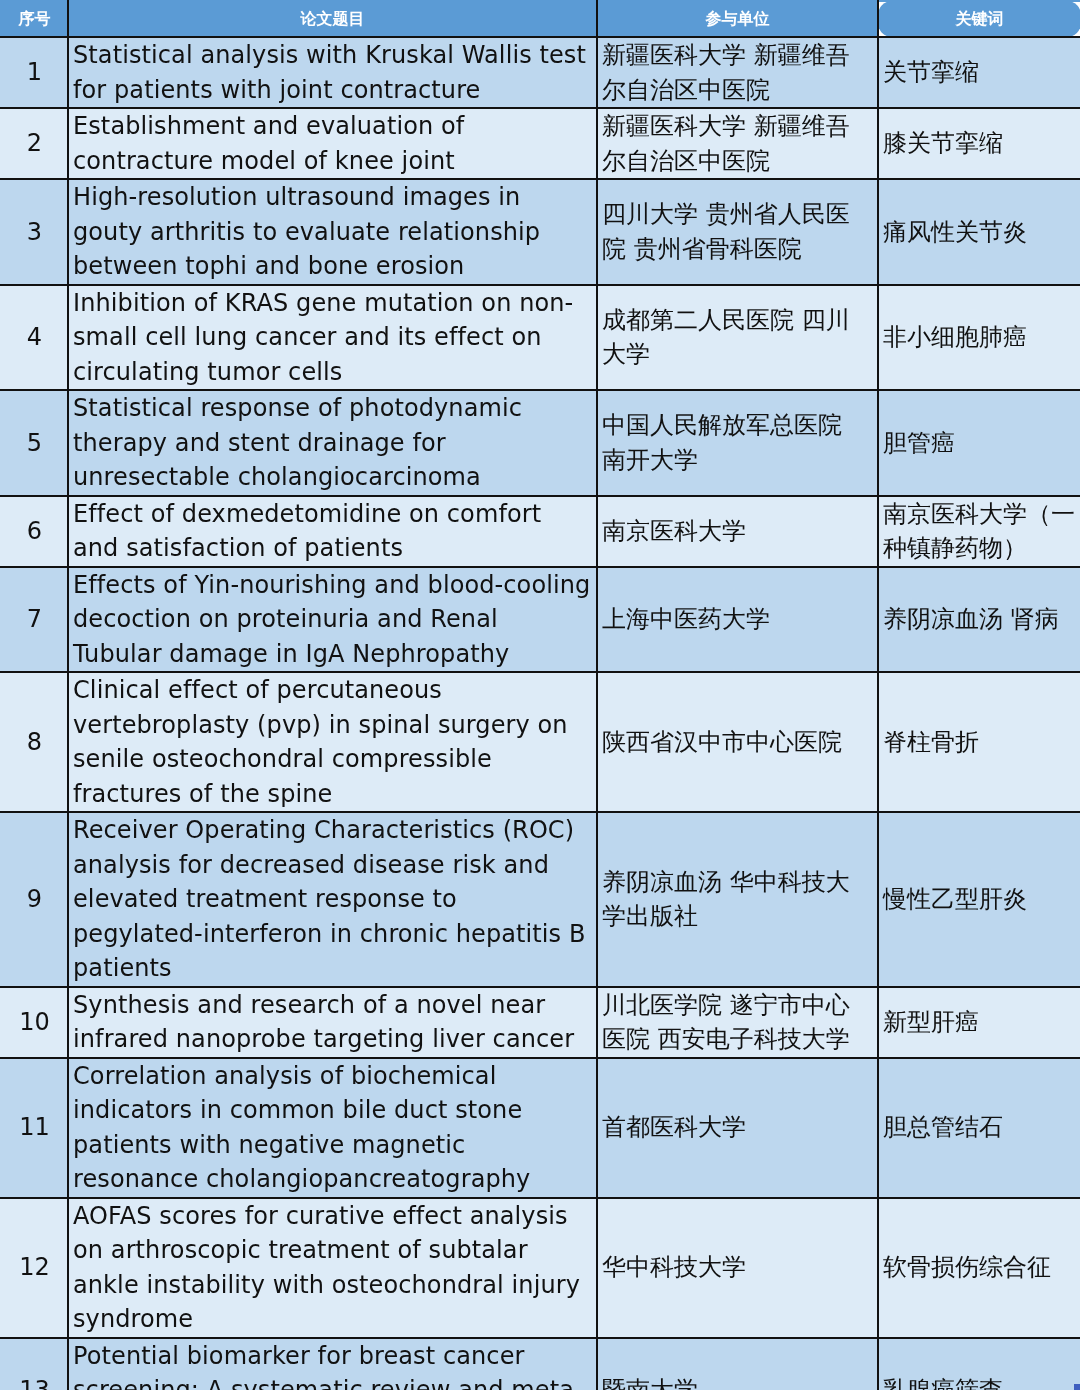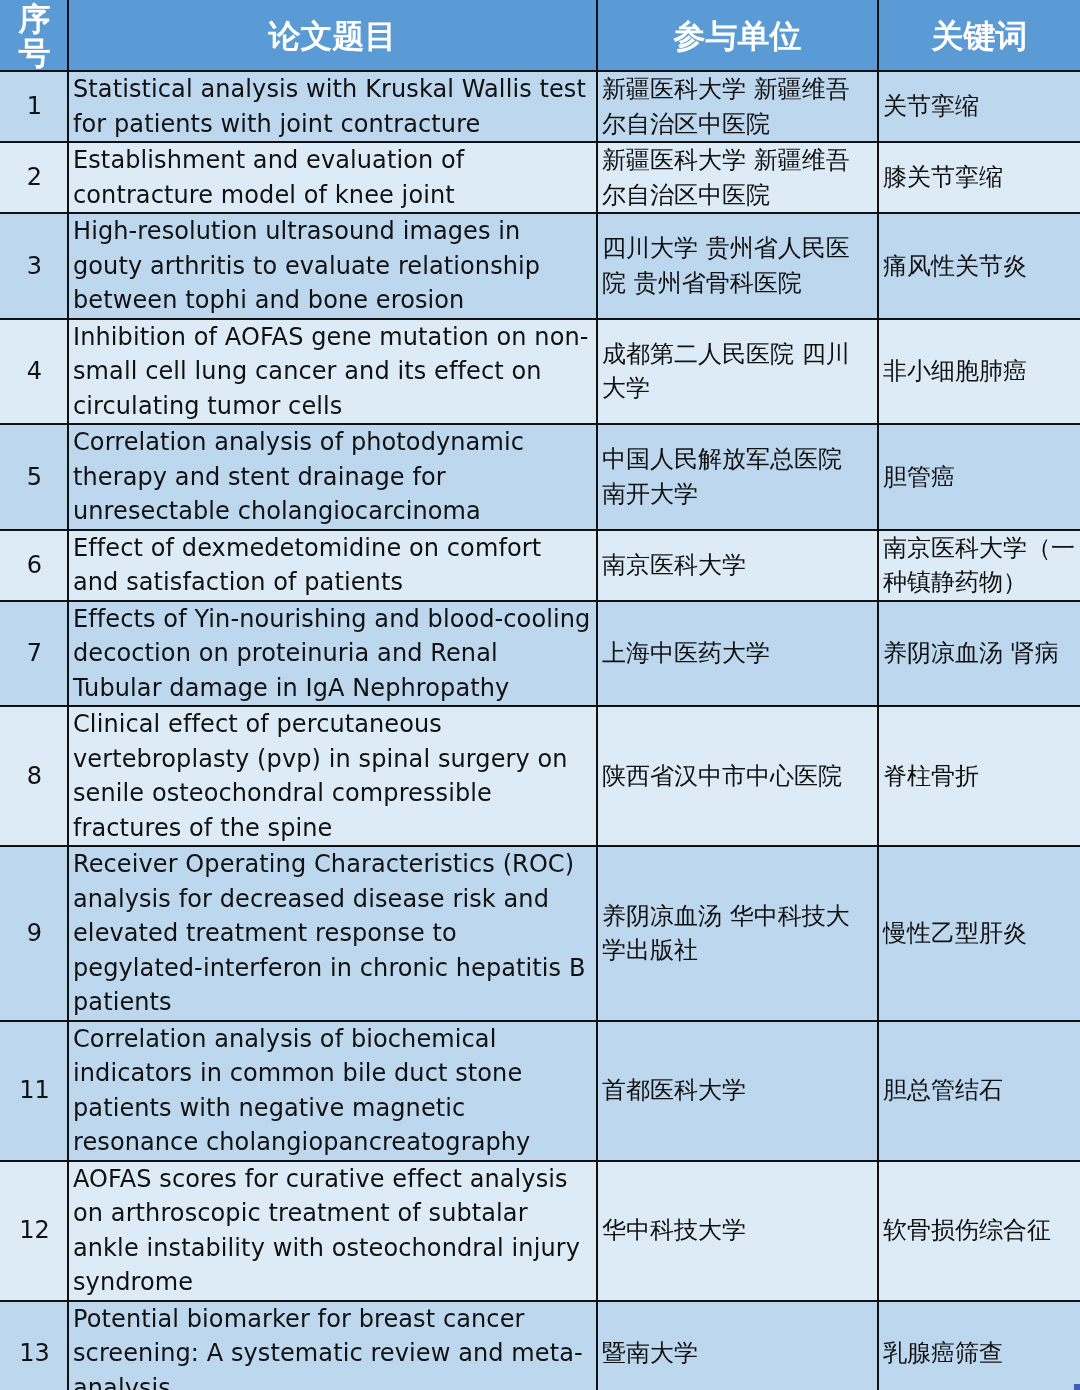--- a/index.html
+++ b/index.html
@@ -20,28 +20,28 @@
   th, td {
     border: 2px solid #111;
     padding: 0 4px;
     vertical-align: middle;
     overflow: hidden;
   }
   th {
     background: #5b9bd5;
     color: #ffffff;
     font-weight: bold;
-    font-size: 32px;
+    font-size: 16px;
     height: 34px;
     text-align: center;
     line-height: 34px;
     border-top-color: #5b9bd5;
   }
   th.first { border-left-color: #5b9bd5; }
-  th.last { border-right-color: #5b9bd5; }
+  th.last { border-right-color: #5b9bd5; border-radius: 14px; }
   td { font-size: 24px; line-height: 34.5px; }
   td.num { text-align: center; }
   td.title { letter-spacing: 0.1px; }
   td.unit, td.kw { font-size: 24px; line-height: 34.5px; word-break: break-all; }
   tr.odd td { background: #bdd7ee; }
   tr.even td { background: #ddebf7; }
   td:first-child { border-left-color: #bdd7ee; }
   tr.even td:first-child { border-left-color: #ddebf7; }
   td:last-child { border-right: 1px solid #7f1d1d; }
   .corner {
@@ -82,27 +82,27 @@
         <td class="kw">膝关节挛缩</td>
       </tr>
       <tr class="odd" style="height:104px">
         <td class="num">3</td>
         <td class="title">High-resolution ultrasound images in gouty arthritis to evaluate relationship between tophi and bone erosion</td>
         <td class="unit">四川大学 贵州省人民医院 贵州省骨科医院</td>
         <td class="kw">痛风性关节炎</td>
       </tr>
       <tr class="even" style="height:104px">
         <td class="num">4</td>
-        <td class="title">Inhibition of AOFAS gene mutation on non-small cell lung cancer and its effect on circulating tumor cells</td>
+        <td class="title">Inhibition of KRAS gene mutation on non-small cell lung cancer and its effect on circulating tumor cells</td>
         <td class="unit">成都第二人民医院 四川大学</td>
         <td class="kw">非小细胞肺癌</td>
       </tr>
       <tr class="odd" style="height:104px">
         <td class="num">5</td>
-        <td class="title">Correlation analysis of photodynamic therapy and stent drainage for unresectable cholangiocarcinoma</td>
+        <td class="title">Statistical response of photodynamic therapy and stent drainage for unresectable cholangiocarcinoma</td>
         <td class="unit">中国人民解放军总医院 南开大学</td>
         <td class="kw">胆管癌</td>
       </tr>
       <tr class="even" style="height:69px">
         <td class="num">6</td>
         <td class="title">Effect of dexmedetomidine on comfort and satisfaction of patients</td>
         <td class="unit">南京医科大学</td>
         <td class="kw">南京医科大学（一种镇静药物）</td>
       </tr>
       <tr class="odd" style="height:104px">
@@ -116,20 +116,26 @@
         <td class="title">Clinical effect of percutaneous vertebroplasty (pvp) in spinal surgery on senile osteochondral compressible fractures of the spine</td>
         <td class="unit">陕西省汉中市中心医院</td>
         <td class="kw">脊柱骨折</td>
       </tr>
       <tr class="odd" style="height:139px">
         <td class="num">9</td>
         <td class="title">Receiver Operating Characteristics (ROC) analysis for decreased disease risk and elevated treatment response to pegylated-interferon in chronic hepatitis B patients</td>
         <td class="unit">养阴凉血汤 华中科技大学出版社</td>
         <td class="kw">慢性乙型肝炎</td>
       </tr>
+      <tr class="even" style="height:69px">
+        <td class="num">10</td>
+        <td class="title">Synthesis and research of a novel near infrared nanoprobe targeting liver cancer</td>
+        <td class="unit">川北医学院 遂宁市中心医院 西安电子科技大学</td>
+        <td class="kw">新型肝癌</td>
+      </tr>
       <tr class="odd" style="height:139px">
         <td class="num">11</td>
         <td class="title">Correlation analysis of biochemical indicators in common bile duct stone patients with negative magnetic resonance cholangiopancreatography</td>
         <td class="unit">首都医科大学</td>
         <td class="kw">胆总管结石</td>
       </tr>
       <tr class="even" style="height:138px">
         <td class="num">12</td>
         <td class="title">AOFAS scores for curative effect analysis on arthroscopic treatment of subtalar ankle instability with osteochondral injury syndrome</td>
         <td class="unit">华中科技大学</td>

